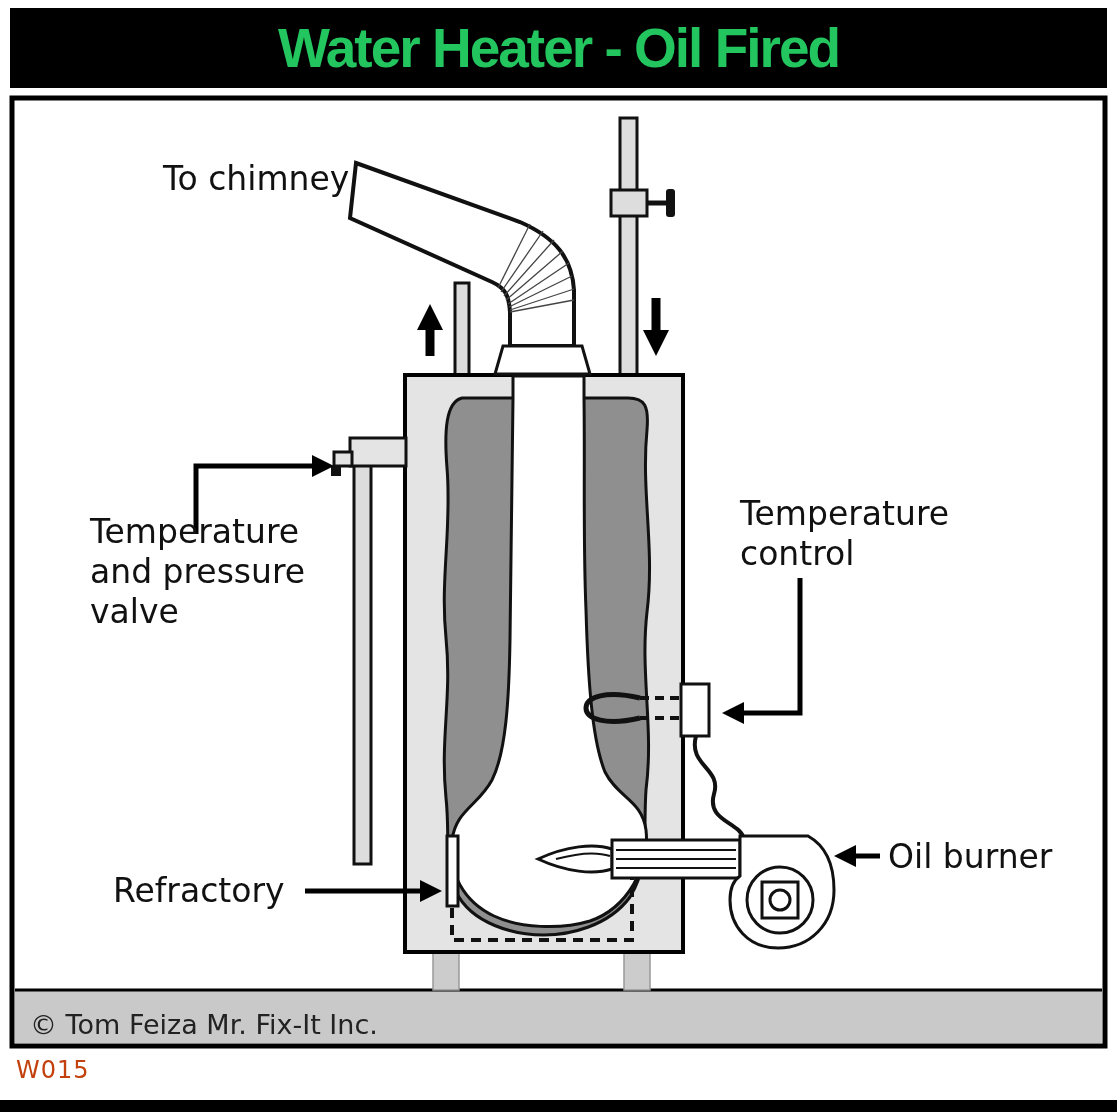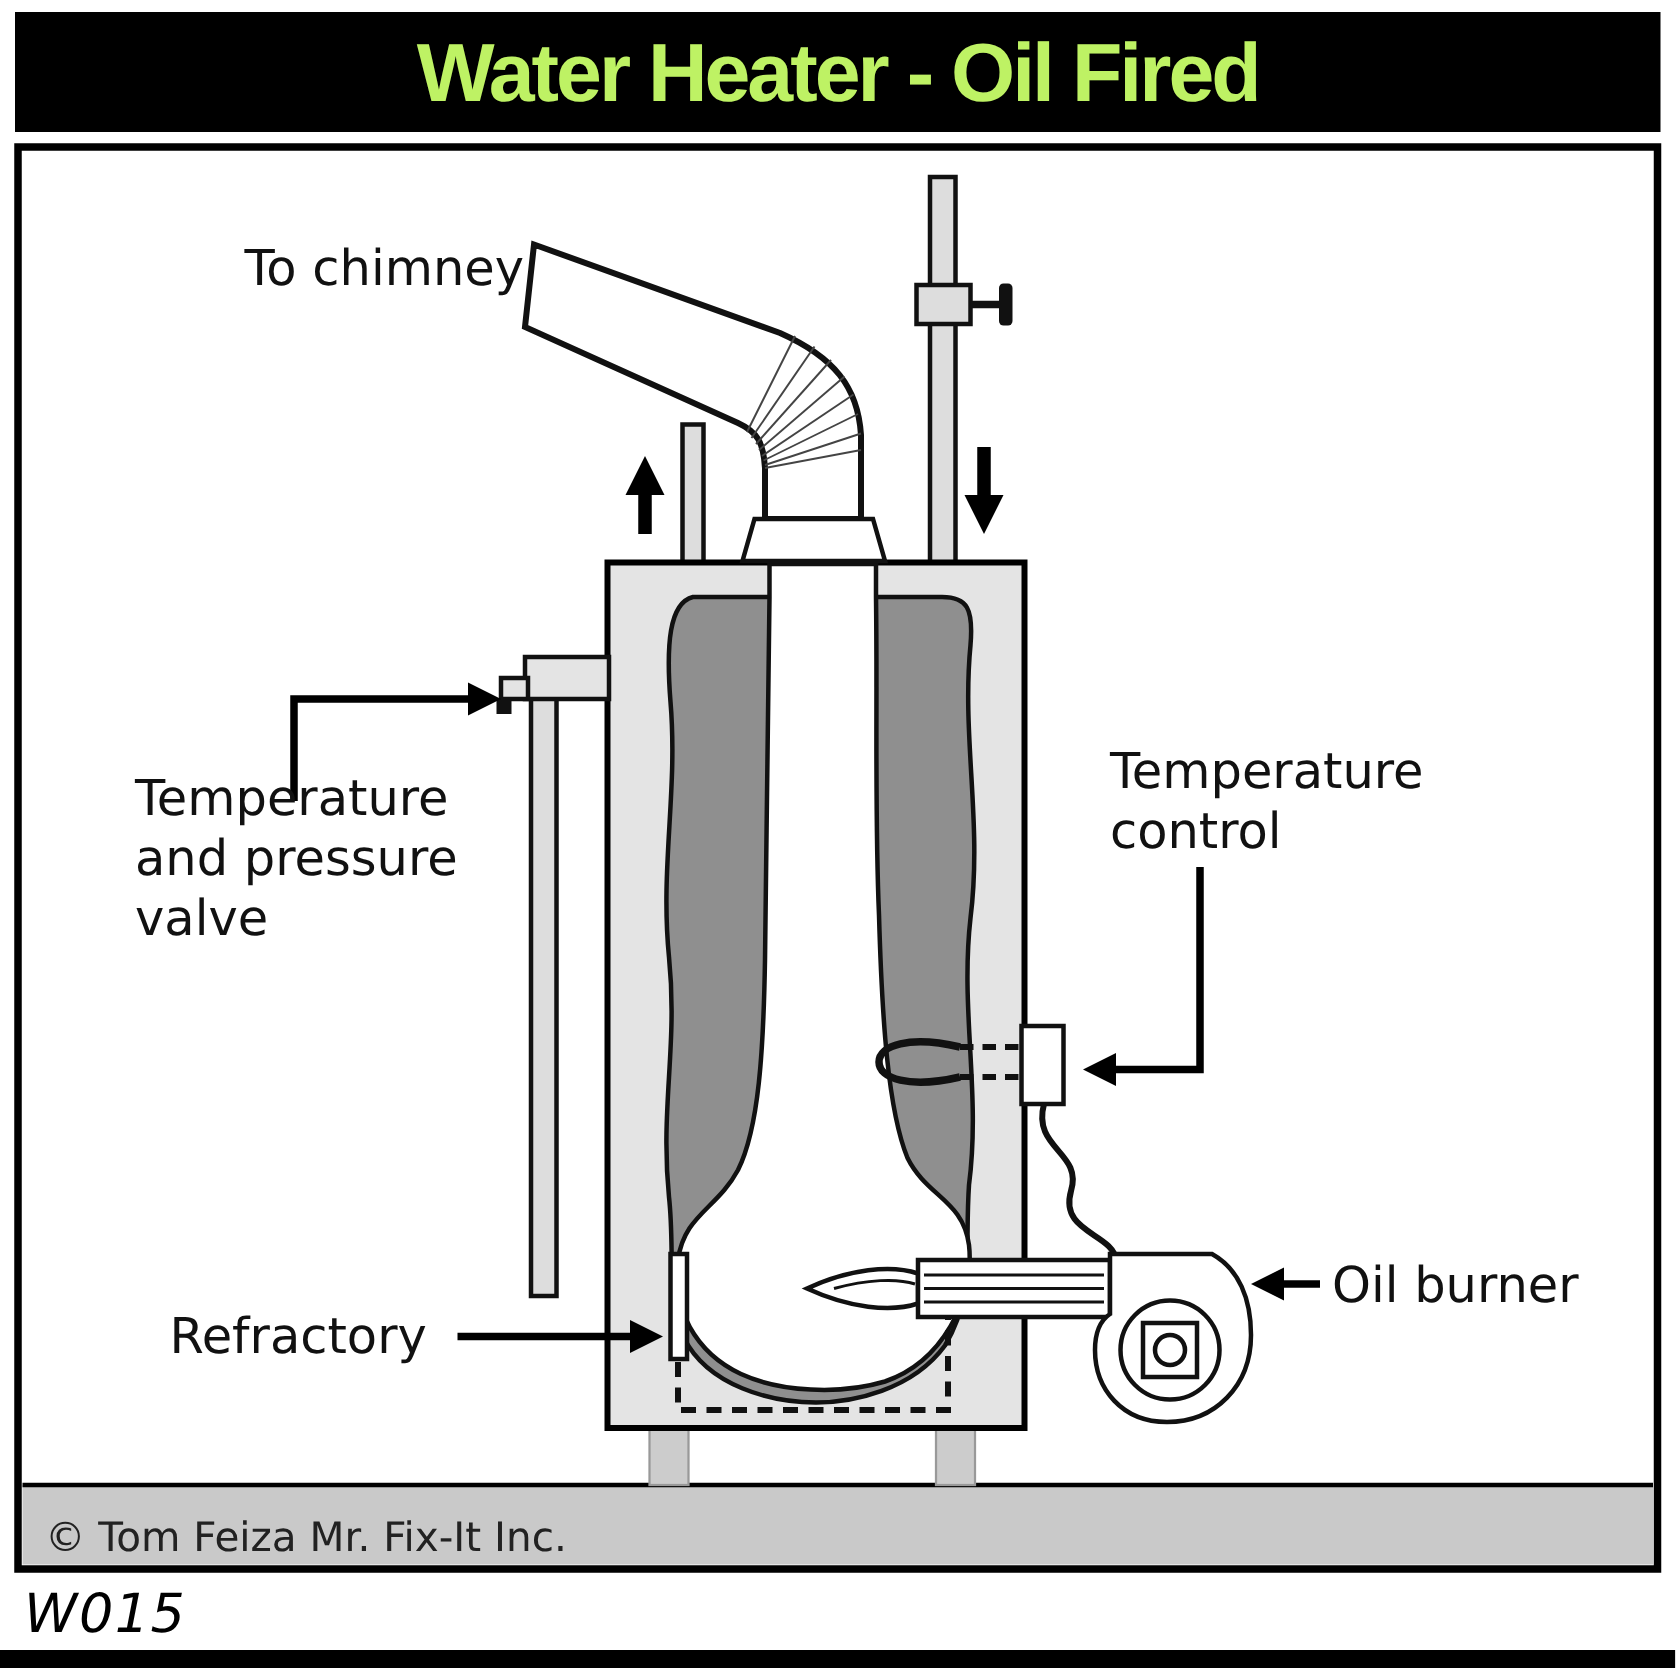--- a/index.html
+++ b/index.html
@@ -1,24 +1,24 @@
 <!DOCTYPE html>
 <html><head>
 <meta charset="utf-8">
 <style>
   html,body{margin:0;padding:0;background:#ffffff;}
   .page{position:relative;width:1117px;height:1112px;background:#fff;overflow:hidden;
         font-family:"DejaVu Sans", sans-serif;}
   .banner{position:absolute;left:10px;top:8px;width:1097px;height:80px;background:#000;
           display:flex;align-items:center;justify-content:center;}
-  .banner span{color:#bef264;font-family:"Liberation Sans", sans-serif;font-weight:bold;
+  .banner span{color:#22c55e;font-family:"Liberation Sans", sans-serif;font-weight:bold;
                font-size:55px;letter-spacing:-2px;}
   .diagram-svg{position:absolute;left:0;top:0;}
-  .fig-code{position:absolute;left:16px;top:1056px;font-size:36px;color:#000000;
-            font-family:"DejaVu Sans", sans-serif;letter-spacing:1px;font-style:italic;}
+  .fig-code{position:absolute;left:16px;top:1056px;font-size:24px;color:#c2410c;
+            font-family:"DejaVu Sans", sans-serif;letter-spacing:1px;}
   .bottom-bar{position:absolute;left:0;top:1100px;width:1117px;height:12px;background:#000;}
   text{font-family:"DejaVu Sans", sans-serif;fill:#111;}
   .lbl{font-size:33px;}
   .copy{font-size:27px;fill:#222;}
 </style>
 </head>
 <body>
 
 <div class="page">
 

